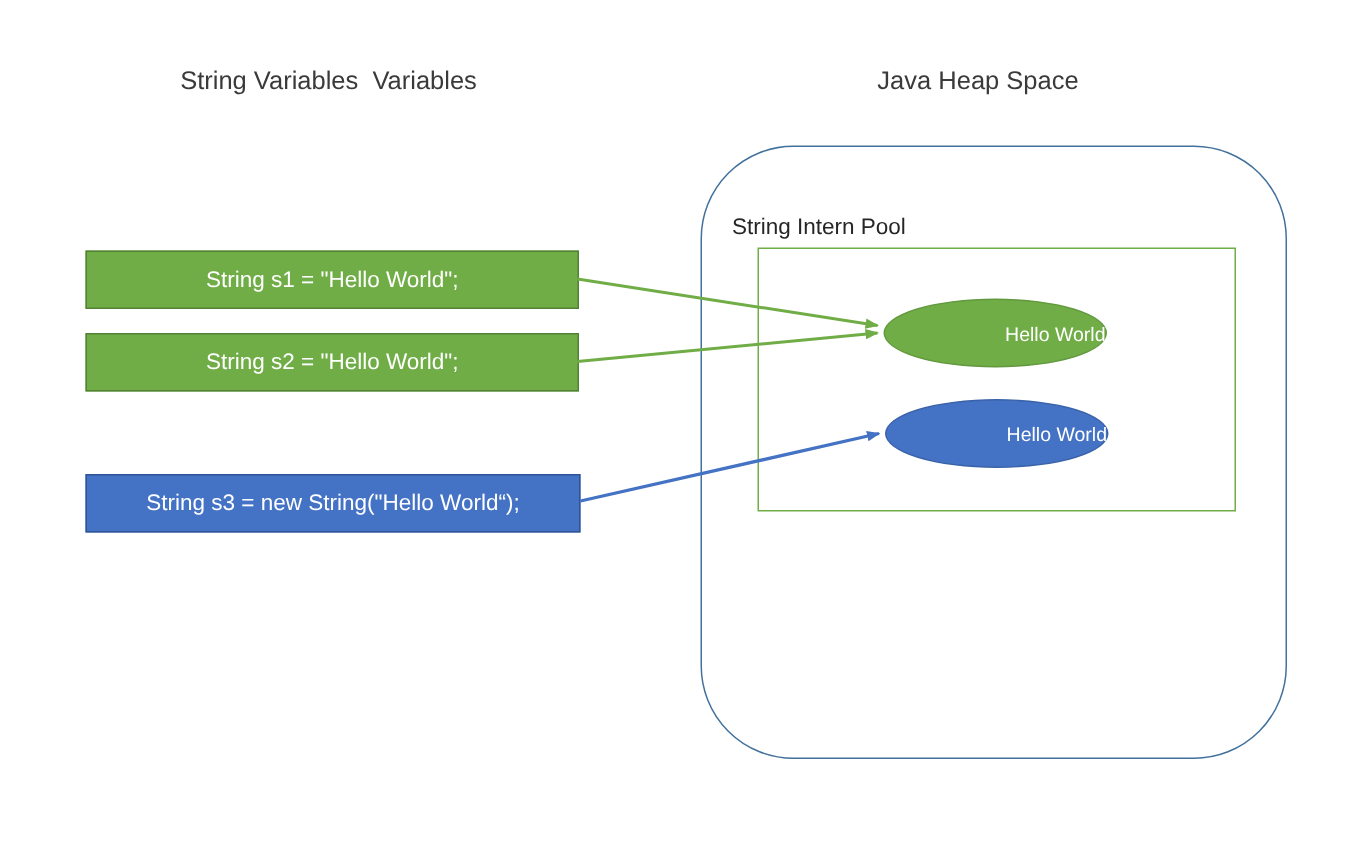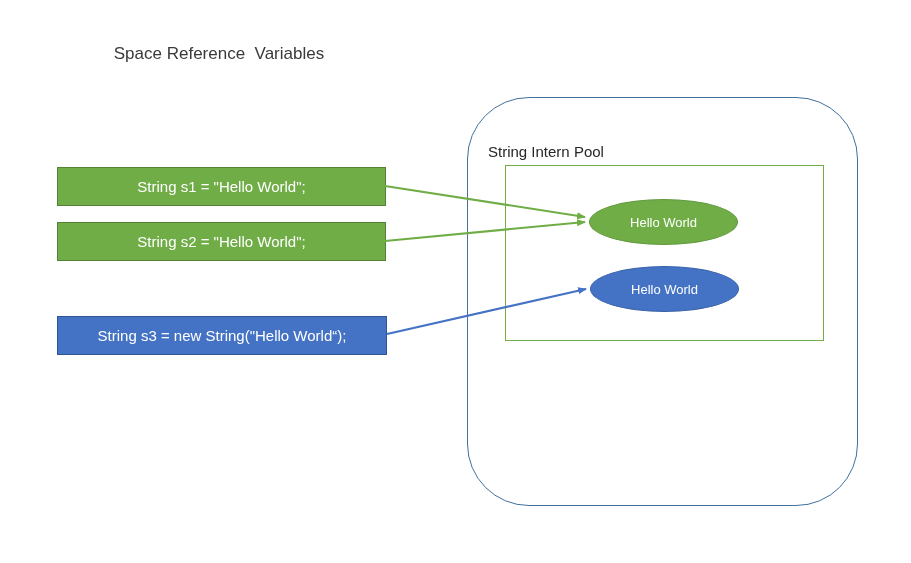--- a/index.html
+++ b/index.html
@@ -66,42 +66,43 @@
     border: 1px solid #70AD47;
     background: #ffffff;
   }
   .heap-ellipse {
     position: absolute;
     width: 147px;
     height: 44px;
     border-radius: 50%;
     display: flex;
     align-items: center;
-    justify-content: center;
+    justify-content: flex-end;
     color: #ffffff;
     font-size: 13px;
     white-space: pre;
   }
   .heap-ellipse.pooled { left: 589px; top: 199px; background: #70AD47; border: 1px solid #62993E; }
   .heap-ellipse.heaped { left: 590px; top: 266px; background: #4472C4; border: 1px solid #3A62A8; }
 
   svg.arrows {
     position: absolute;
     left: 0; top: 0;
     width: 911px;
     height: 563px;
     pointer-events: none;
   }
 </style>
 </head>
 <body>
 
 <div class="stage">
 
-  <div class="title left">Space Reference  Variables</div>
+  <div class="title left">String Variables  Variables</div>
+  <div class="title right">Java Heap Space</div>
 
   <div class="ref-box green s1">
     <span>String s1 = "Hello World";</span>
   </div>
   <div class="ref-box green s2">
     <span>String s2 = "Hello World";</span>
   </div>
   <div class="ref-box blue s3">
     <span>String s3 = new String("Hello World“);</span>
   </div>

